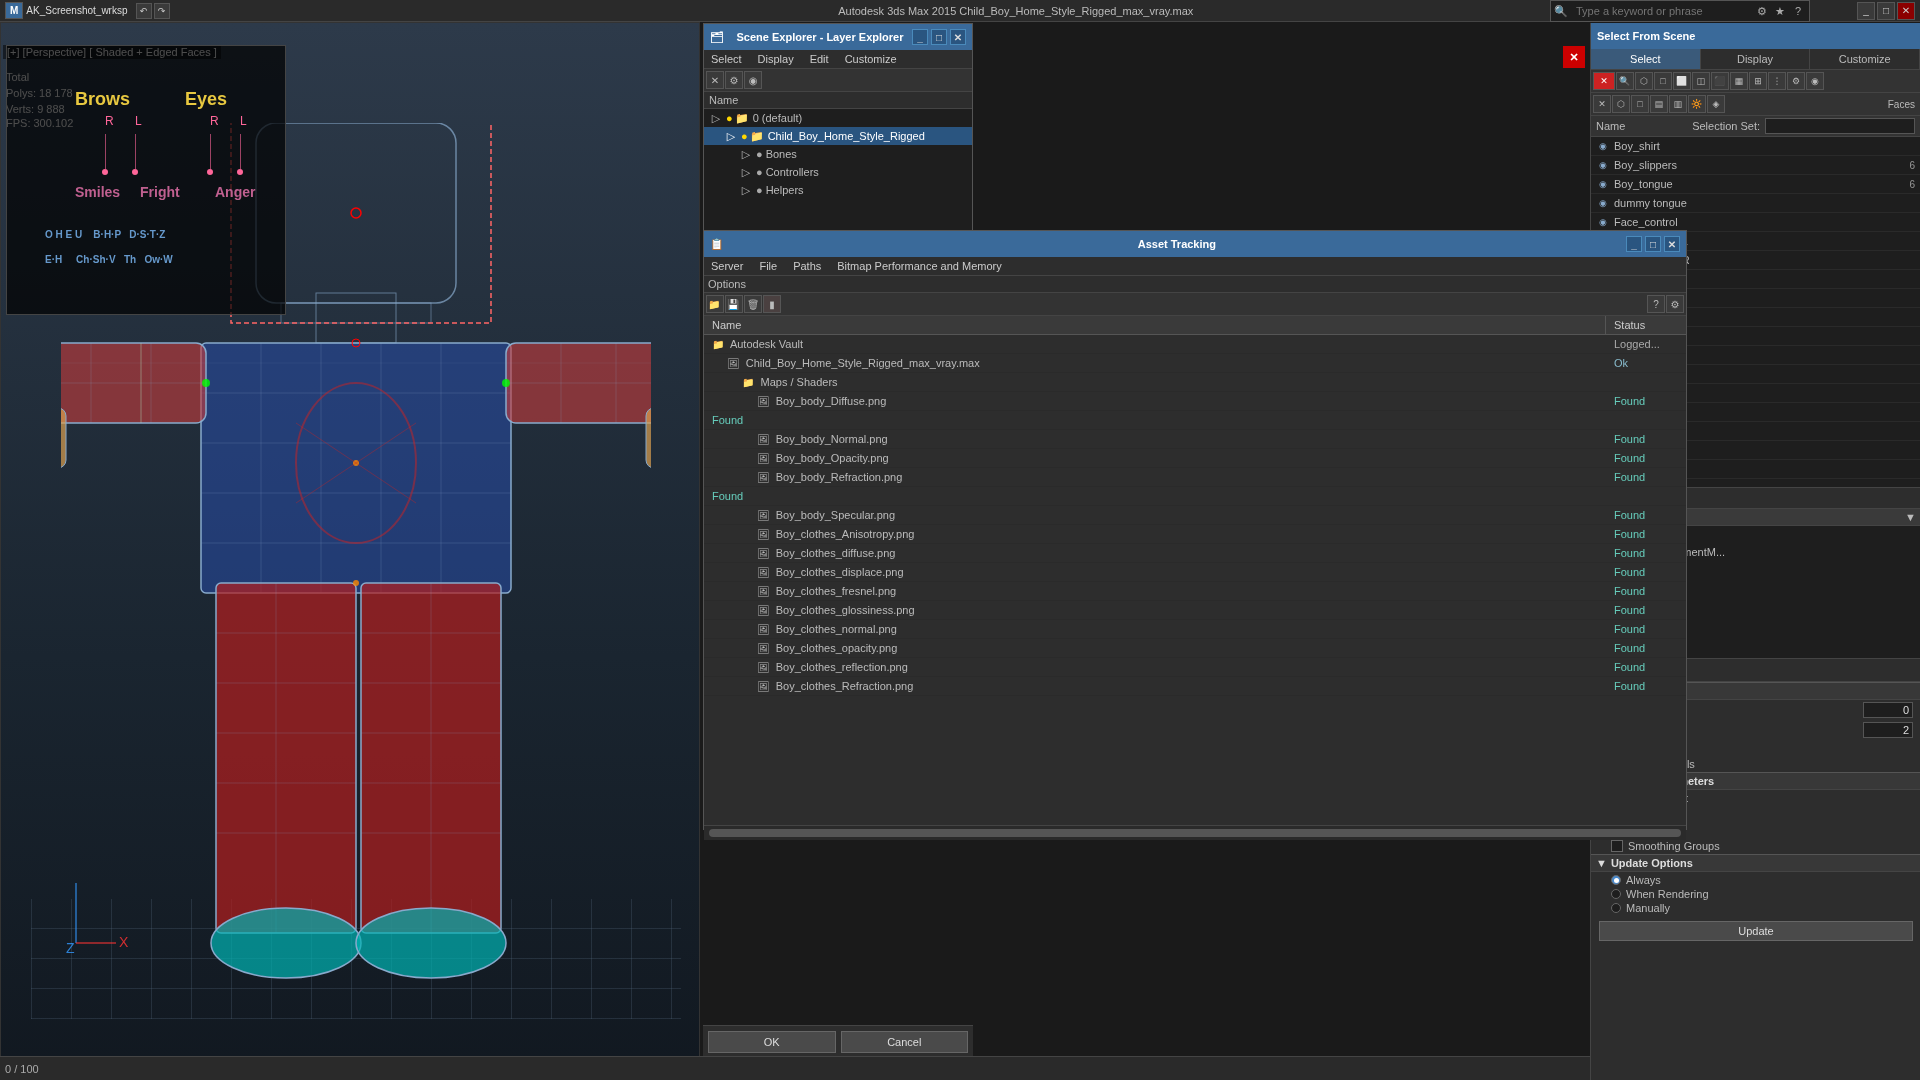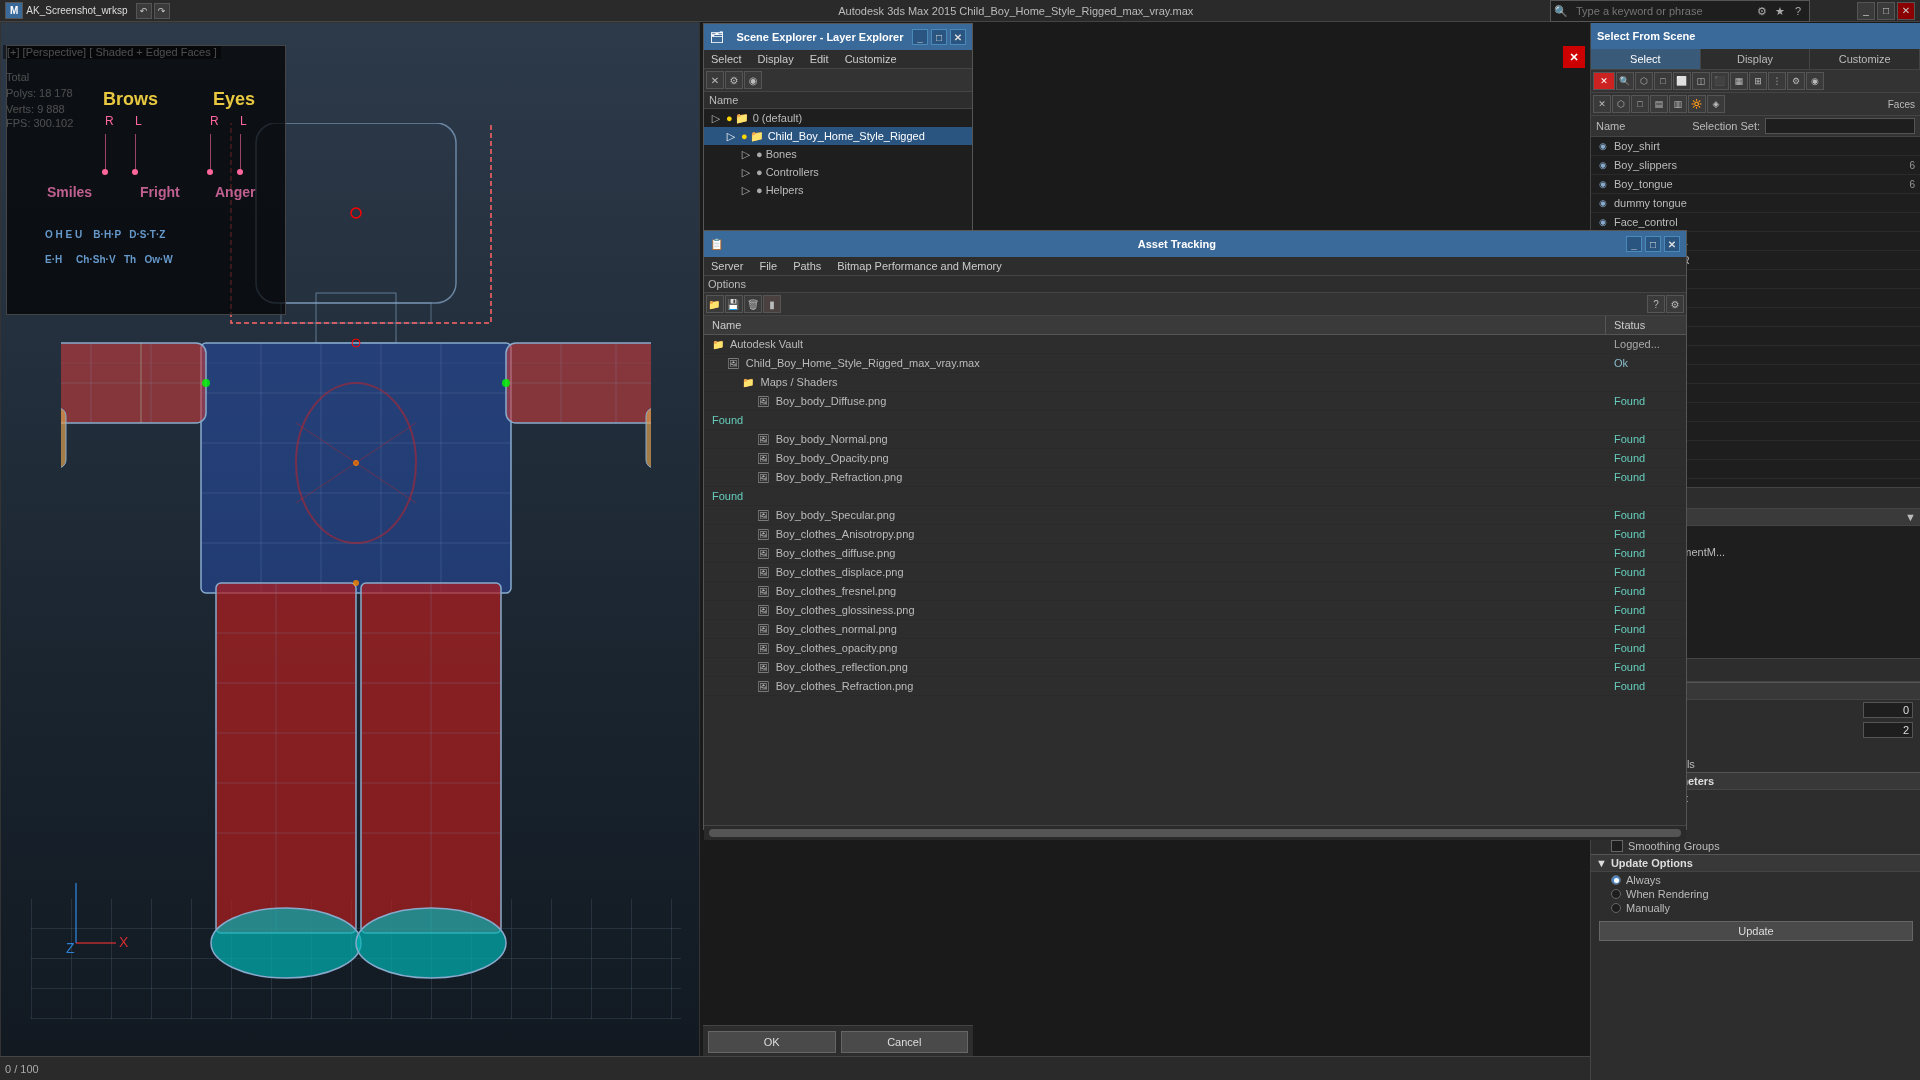--- a/index.html
+++ b/index.html
@@ -131,26 +131,25 @@
       width: 280px;
       height: 270px;
       background: rgba(0,0,0,0.7);
       border: 1px solid #444;
       padding: 8px;
     }
     .rig-label {
       font-size: 16px;
       font-weight: bold;
       color: #e8c840;
-      margin-left: 28px;
     }
     .rig-label.brows { color: #e8c840; position: absolute; top: 35px; left: 60px; font-size: 18px; }
     .rig-label.eyes { color: #e8c840; position: absolute; top: 35px; left: 170px; font-size: 18px; }
     .rig-sublabel { font-size: 13px; color: #c06090; font-weight: bold; }
-    .rig-sublabel.smiles { position: absolute; top: 130px; left: 32px; color: #c06090; font-size: 14px; text-align: right; }
+    .rig-sublabel.smiles { position: absolute; top: 130px; left: 60px; color: #c06090; font-size: 14px; text-align: right; }
     .rig-sublabel.fright { position: absolute; top: 130px; left: 120px; color: #c06090; font-size: 14px; }
     .rig-sublabel.anger { position: absolute; top: 130px; left: 195px; color: #c06090; font-size: 14px; }
     .rig-row-letters { position: absolute; top: 175px; left: 30px; color: #7ab; font-size: 11px; font-weight: bold; }
     .rig-row-letters2 { position: absolute; top: 200px; left: 30px; color: #7ab; font-size: 11px; font-weight: bold; }
 
     
     #grid-floor {
       position: absolute;
       bottom: 60px;
       left: 30px;

